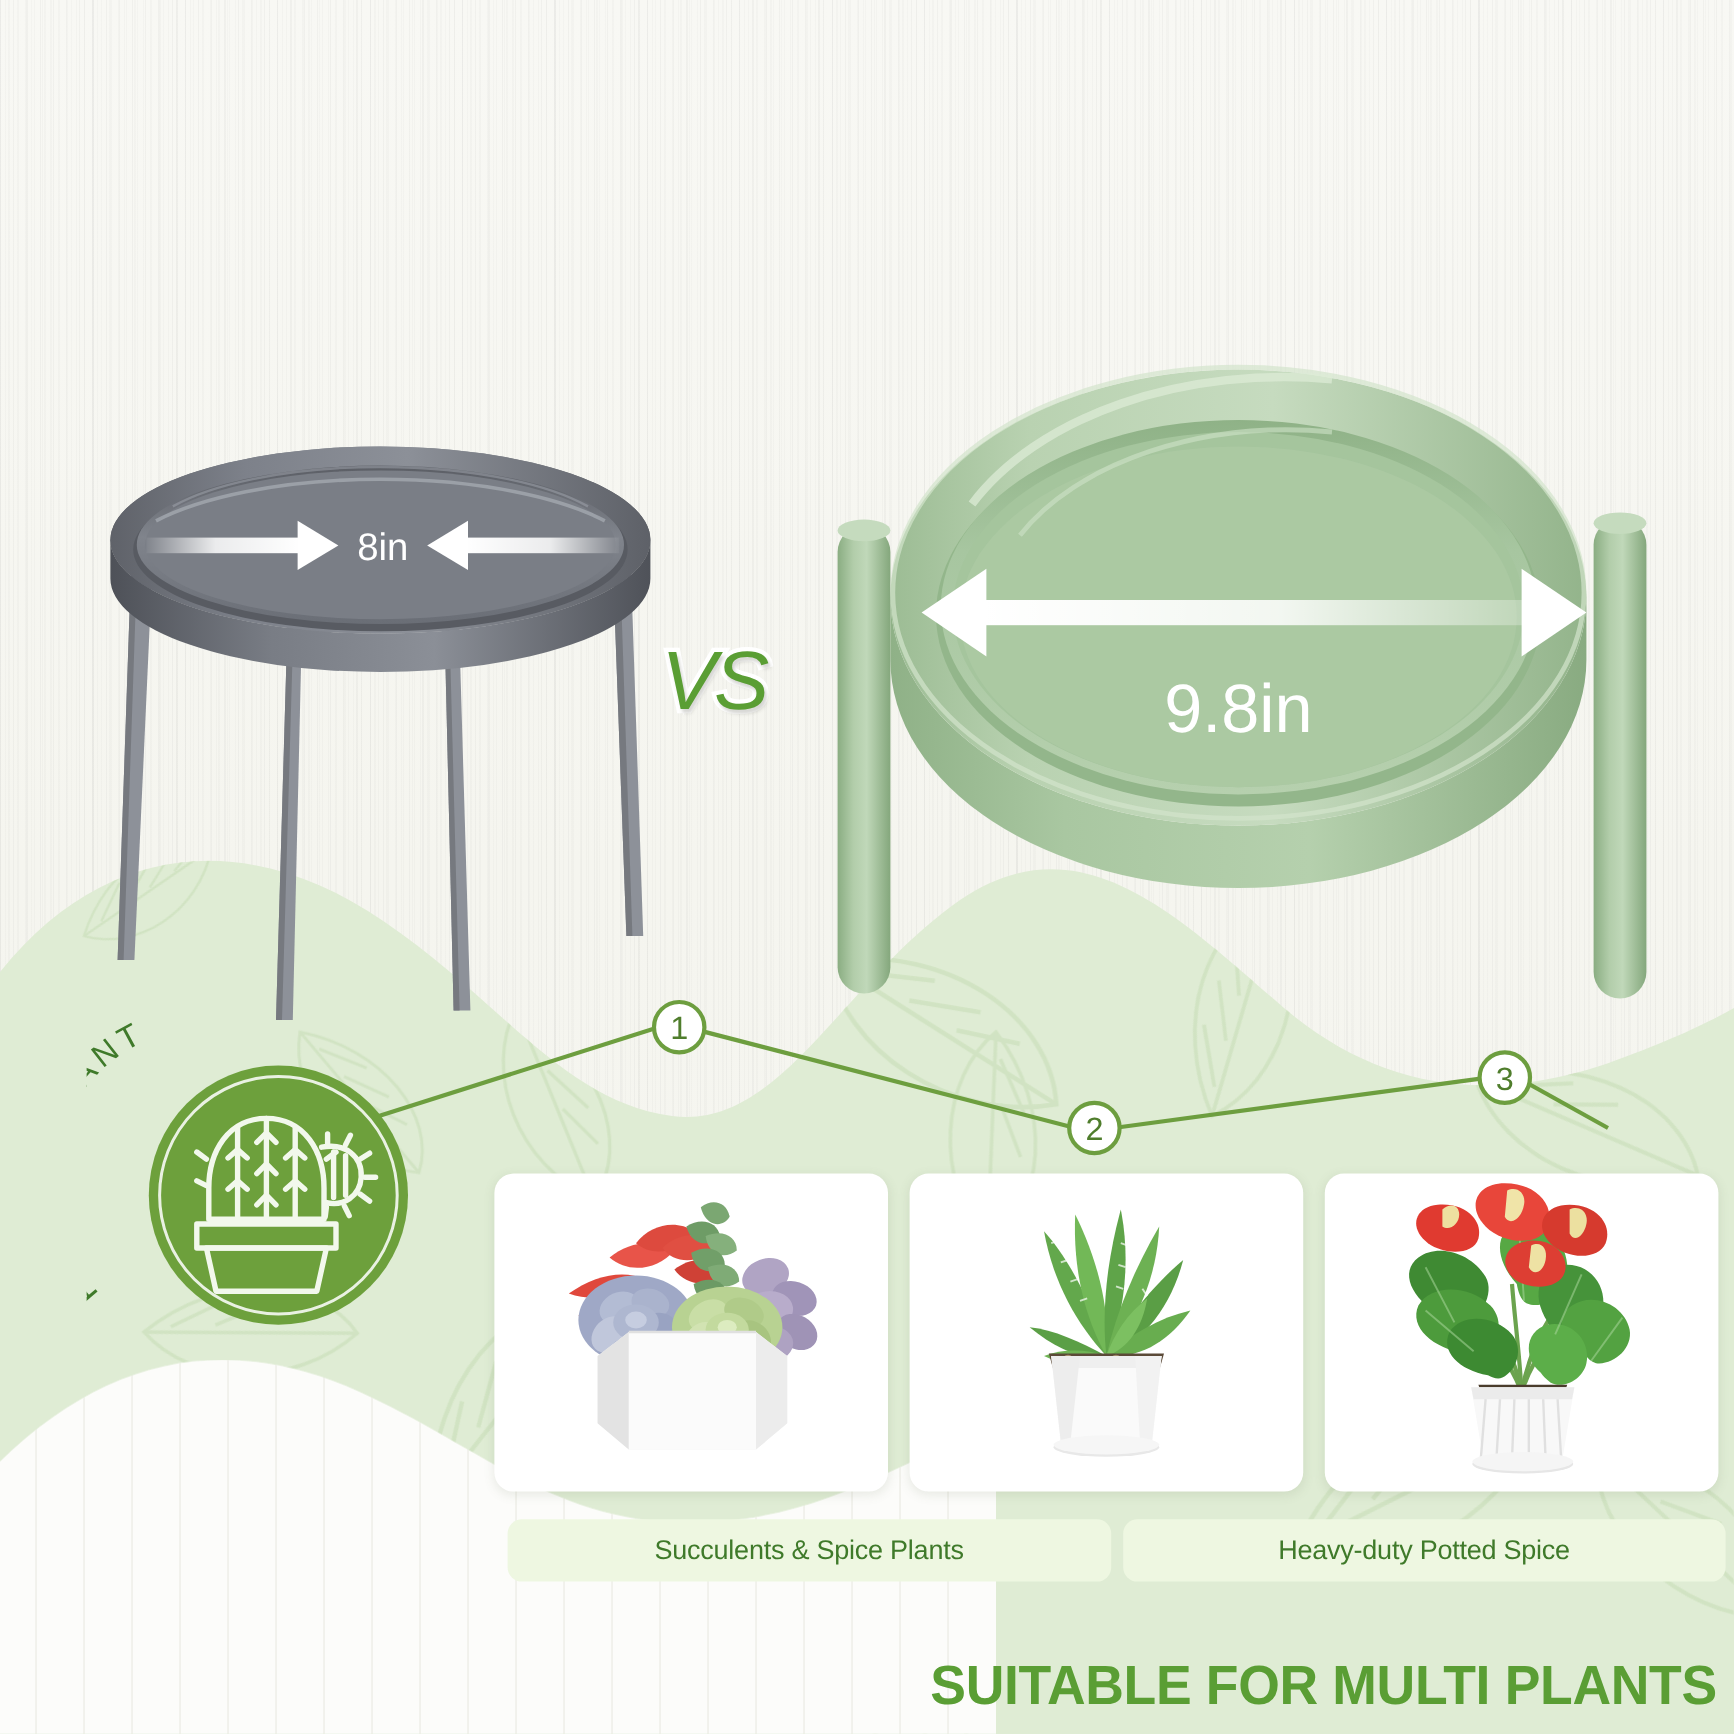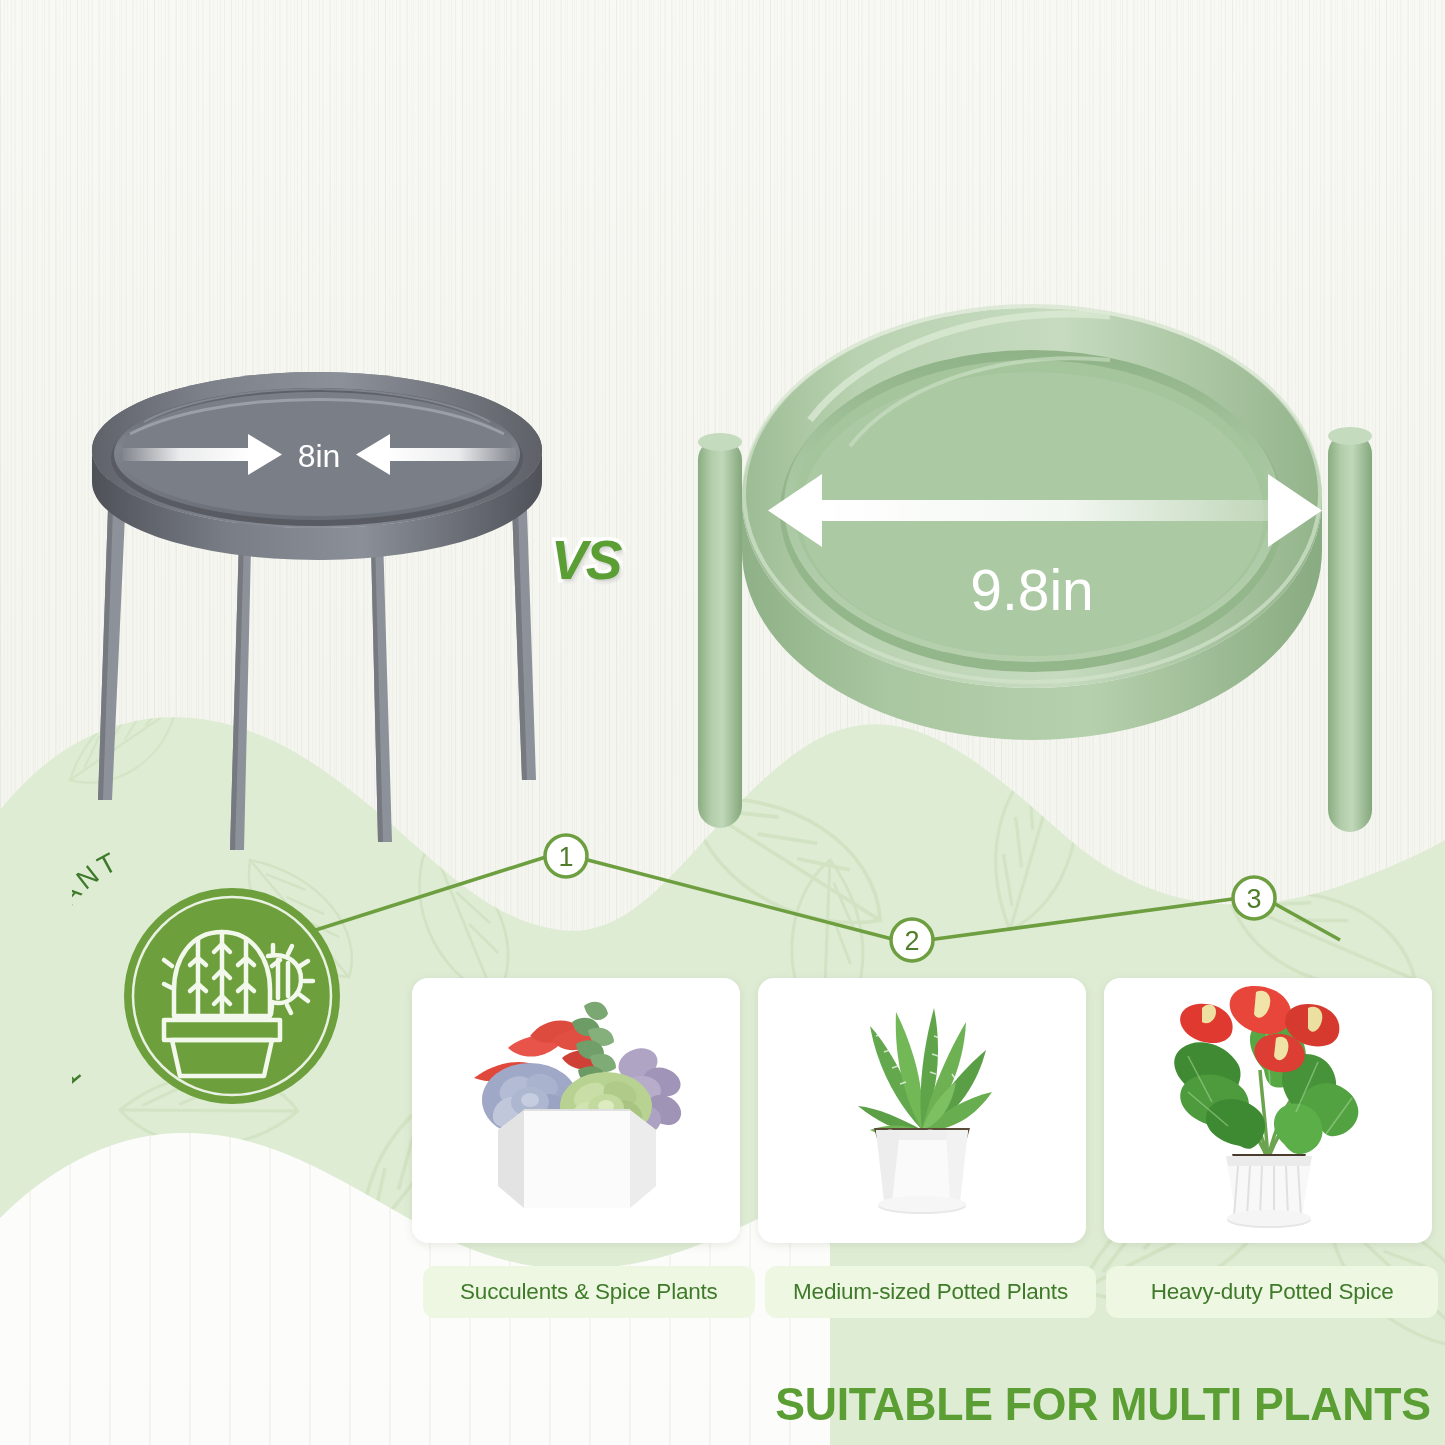--- a/index.html
+++ b/index.html
@@ -42,21 +42,21 @@
     white-space:nowrap;
   }
 
   
   .gray-table { position:absolute; left:70px; top:330px; width:500px; height:520px; z-index:5; }
   .green-table { position:absolute; left:690px; top:250px; width:720px; height:590px; z-index:5; }
 
   
   .vs {
     position:absolute; left:551px; top:528px; z-index:9;
-    font-size:55px; font-weight:bold; font-style:italic;
+    font-size:69px; font-weight:normal; font-style:italic;
     color:#5a9e34;
     -webkit-text-stroke:7px #ffffff;
     paint-order:stroke fill;
     letter-spacing:-2px;
     text-shadow:2px 3px 3px rgba(120,120,110,.30);
   }
 
   
   .band { position:absolute; left:0; top:690px; width:1445px; height:755px; z-index:2; }
 
@@ -550,19 +550,18 @@
           </g>
           <ellipse cx="165" cy="242" rx="42" ry="8" fill="#e6e6e6"></ellipse>
           <ellipse cx="165" cy="240" rx="42" ry="8" fill="#f5f5f5"></ellipse>
         </g>
       </svg>
     </div>
   </div>
 
   <div class="caps">
     <div class="cap">Succulents &amp; Spice Plants</div>
-    <div class="cap">Medium-sized Potted Plants</div>
     <div class="cap">Heavy-duty Potted Spice</div>
   </div>
 
   <div class="bottom-text">SUITABLE FOR MULTI PLANTS</div>
 
 </div>
 
 </body></html>

